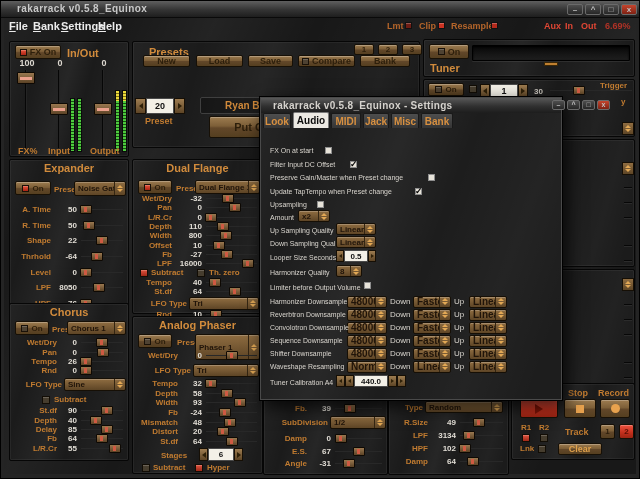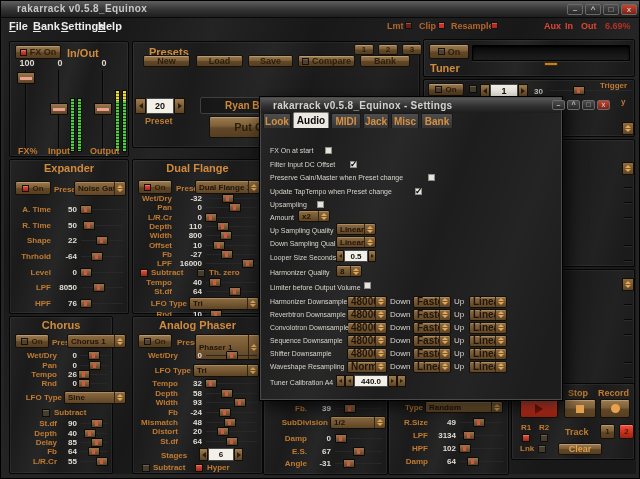--- a/index.html
+++ b/index.html
@@ -461,21 +461,21 @@
     <span class="plabel">Rnd</span>
     <span class="pvalue">10</span>
     <span class="pslider">
             <i class="ptrack"></i>
             <i class="pknob" style="left: 20%;"></i>
           </span>
   </div>
       </div>
   </div>
 
-  <div class="panel" style="left:8px; top:315px; width:104px; height:158px">
+  <div class="panel" style="left:8px; top:302px; width:120px; height:158px">
     <div class="ptitle">Chorus</div>
     <div class="btn" style="left:5px; top:17px; width:34px; height:14px; font-size:8px">
       <span class="led"></span>
         <span>On</span>
     </div>
     <span class="olabel" style="left:42px; top:21px">Preset</span>
     <div class="dd" style="left:57px; top:17px; width:59px; height:14px">
       <span class="ddv" style="font-size:8px">Chorus 1</span>
       <span class="dda">
           <i class="up"></i>

